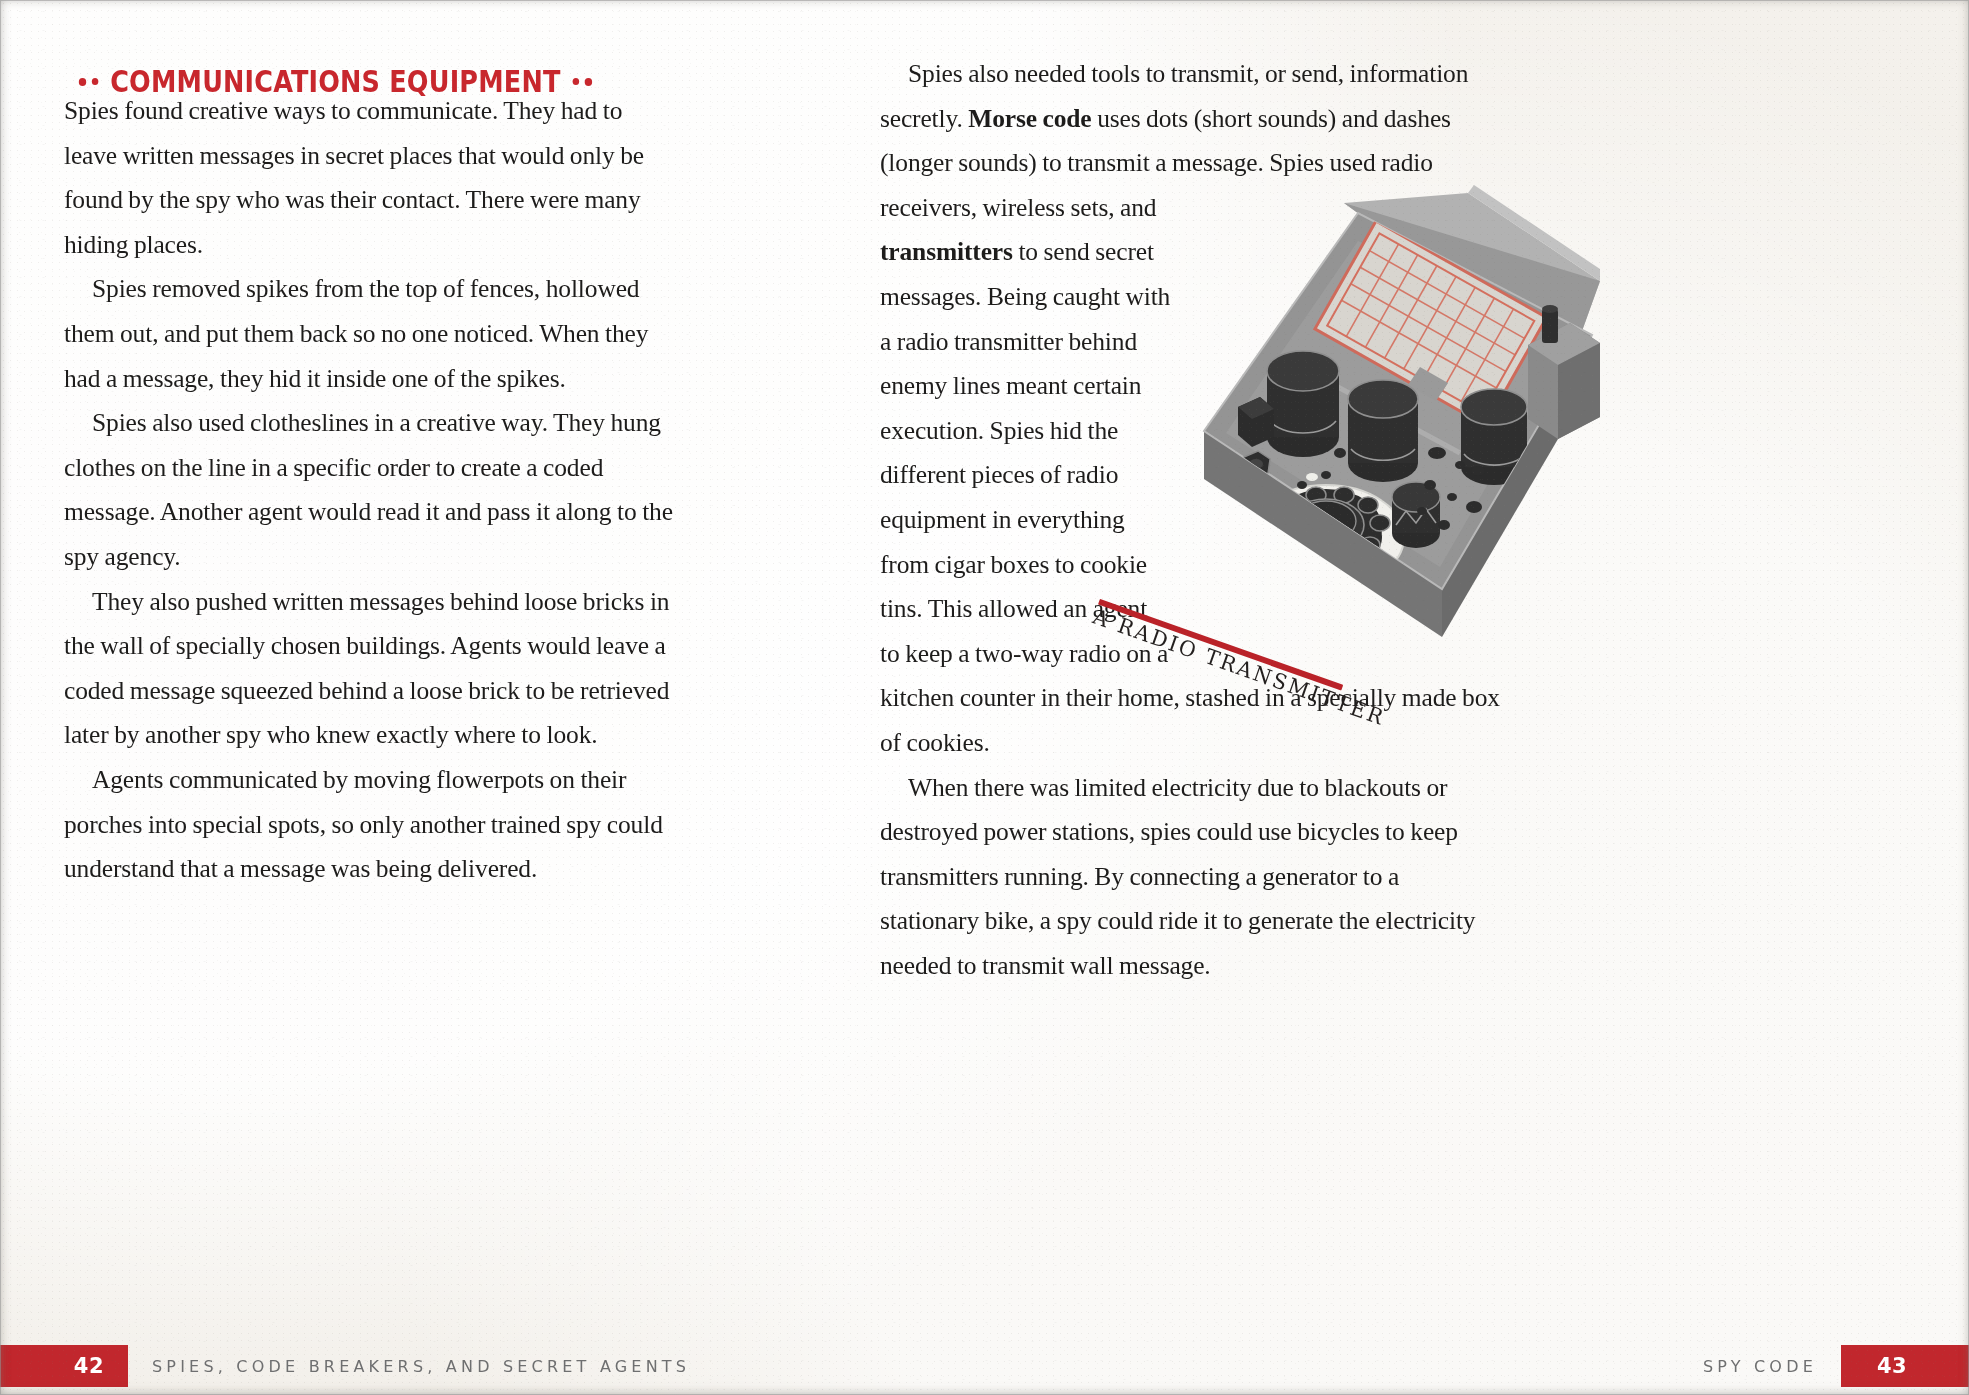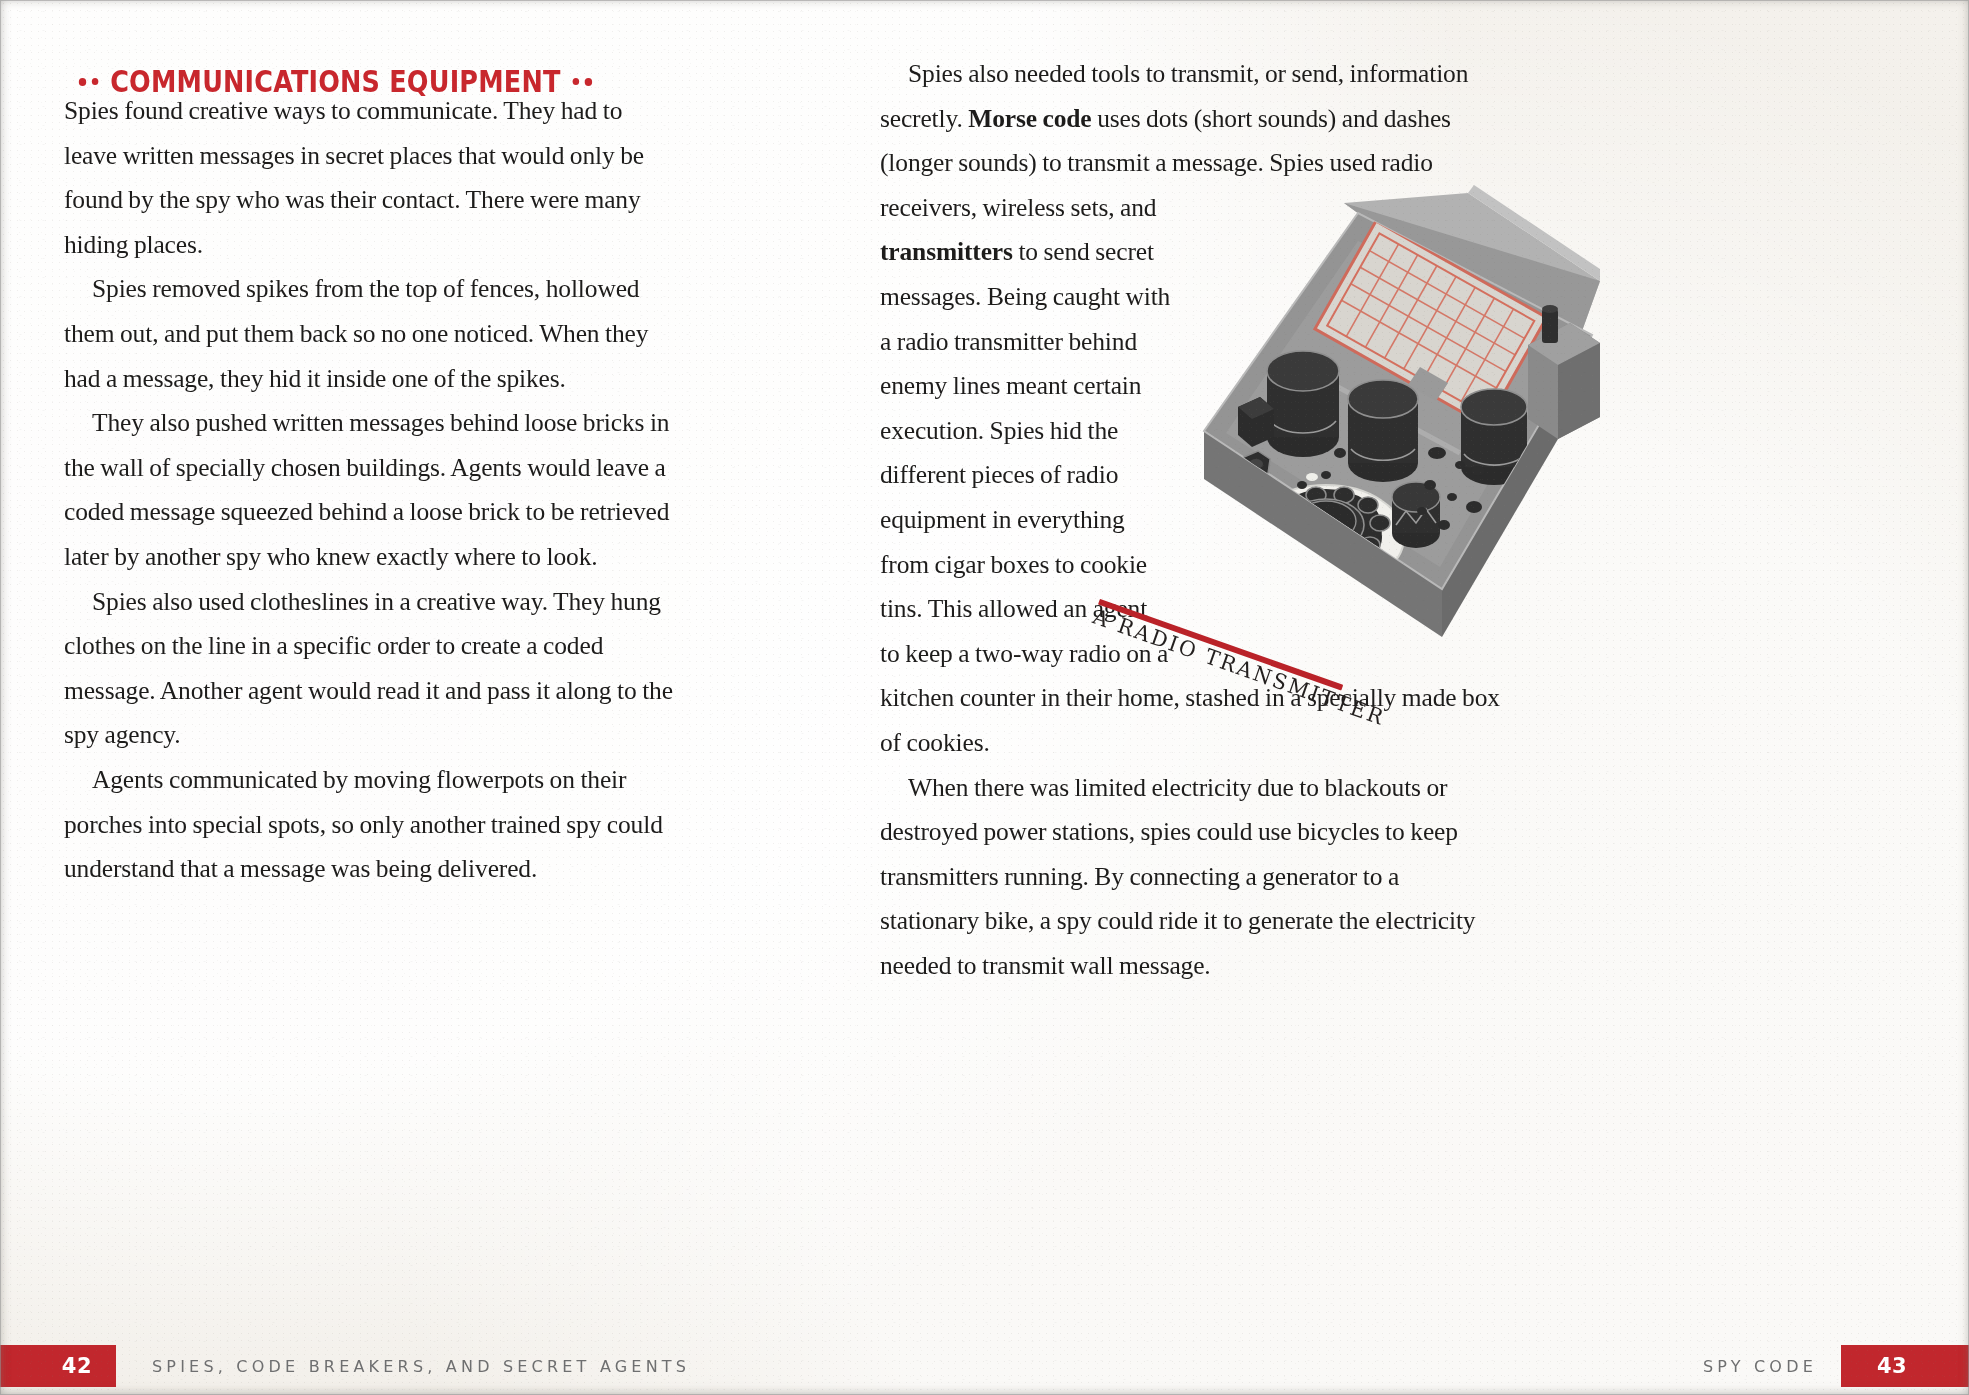--- a/index.html
+++ b/index.html
@@ -109,21 +109,21 @@
     display:block;margin-top:3px;
     width:258px;height:5.5px;background:#ba2228;border-radius:1px;
   }
 
   
   #footer{position:absolute;left:0;right:0;bottom:0;height:95px;}
   .pagebox{
     position:absolute;top:45px;height:42px;background:#c1272d;
     display:flex;align-items:center;
   }
-  #pagebox-left{left:0;width:116px;justify-content:flex-end;padding-right:24px;box-sizing:border-box;}
+  #pagebox-left{left:0;width:128px;justify-content:flex-end;padding-right:24px;box-sizing:border-box;}
   #pagebox-right{right:0;width:128px;justify-content:flex-start;padding-left:36px;box-sizing:border-box;}
   .pagenum{
     color:#fff;font-family:"DejaVu Sans","Liberation Sans",sans-serif;
     font-weight:bold;font-size:21px;letter-spacing:.5px;
   }
   .runhead{
     position:absolute;top:45px;height:42px;display:flex;align-items:center;
     color:#6e6f70;
     font-family:"DejaVu Sans","Liberation Sans",sans-serif;
     font-size:16px;letter-spacing:4.2px;font-weight:normal;
@@ -140,22 +140,22 @@
 
     <div class="heading">
       <span class="dot"></span><span class="dot s"></span>
       <span>COMMUNICATIONS EQUIPMENT</span>
       <span class="dot s"></span><span class="dot"></span>
     </div>
 
     <div class="body-text" id="left-body">
       <p>Spies found creative ways to communicate. They had to leave written messages in secret places that would only be found by the spy who was their contact. There were many hiding places.</p>
       <p class="ind">Spies removed spikes from the top of fences, hollowed them out, and put them back so no one noticed. When they had a message, they hid it inside one of the spikes.</p>
+      <p class="ind">Spies also used clotheslines in a creative way. They hung clothes on the line in a specific order to create a coded message. Another agent would read it and pass it along to the spy agency.</p>
       <p class="ind">They also pushed written messages behind loose bricks in the wall of specially chosen buildings. Agents would leave a coded message squeezed behind a loose brick to be retrieved later by another spy who knew exactly where to look.</p>
-      <p class="ind">Spies also used clotheslines in a creative way. They hung clothes on the line in a specific order to create a coded message. Another agent would read it and pass it along to the spy agency.</p>
       <p class="ind">Agents communicated by moving flowerpots on their porches into special spots, so only another trained spy could understand that a message was being delivered.</p>
     </div>
   </div>
 
   <div class="col" id="right-col">
     <div class="body-text" id="right-body">
       <div class="floatbox"></div>
       <p class="ind" id="rp0"><span>Spies also needed tools to transmit, or send, information secretly. </span><b>Morse code</b><span> uses dots (short sounds) and dashes (longer sounds) to transmit a message. Spies used radio receivers, wireless sets, and </span><b>transmitters</b><span> to send secret messages. Being caught with a radio transmitter behind enemy lines meant certain execution. Spies hid the different pieces of radio equipment in everything from cigar boxes to cookie tins. This allowed an agent to keep a two-way radio on a kitchen counter in their home, stashed in a specially made box of cookies.</span></p>
       <p class="ind" id="rp1"><span>When there was limited electricity due to blackouts or destroyed power stations, spies could use bicycles to keep transmitters running. By connecting a generator to a stationary bike, a spy could ride it to generate the electricity needed to transmit wall message.</span></p>
     </div>

